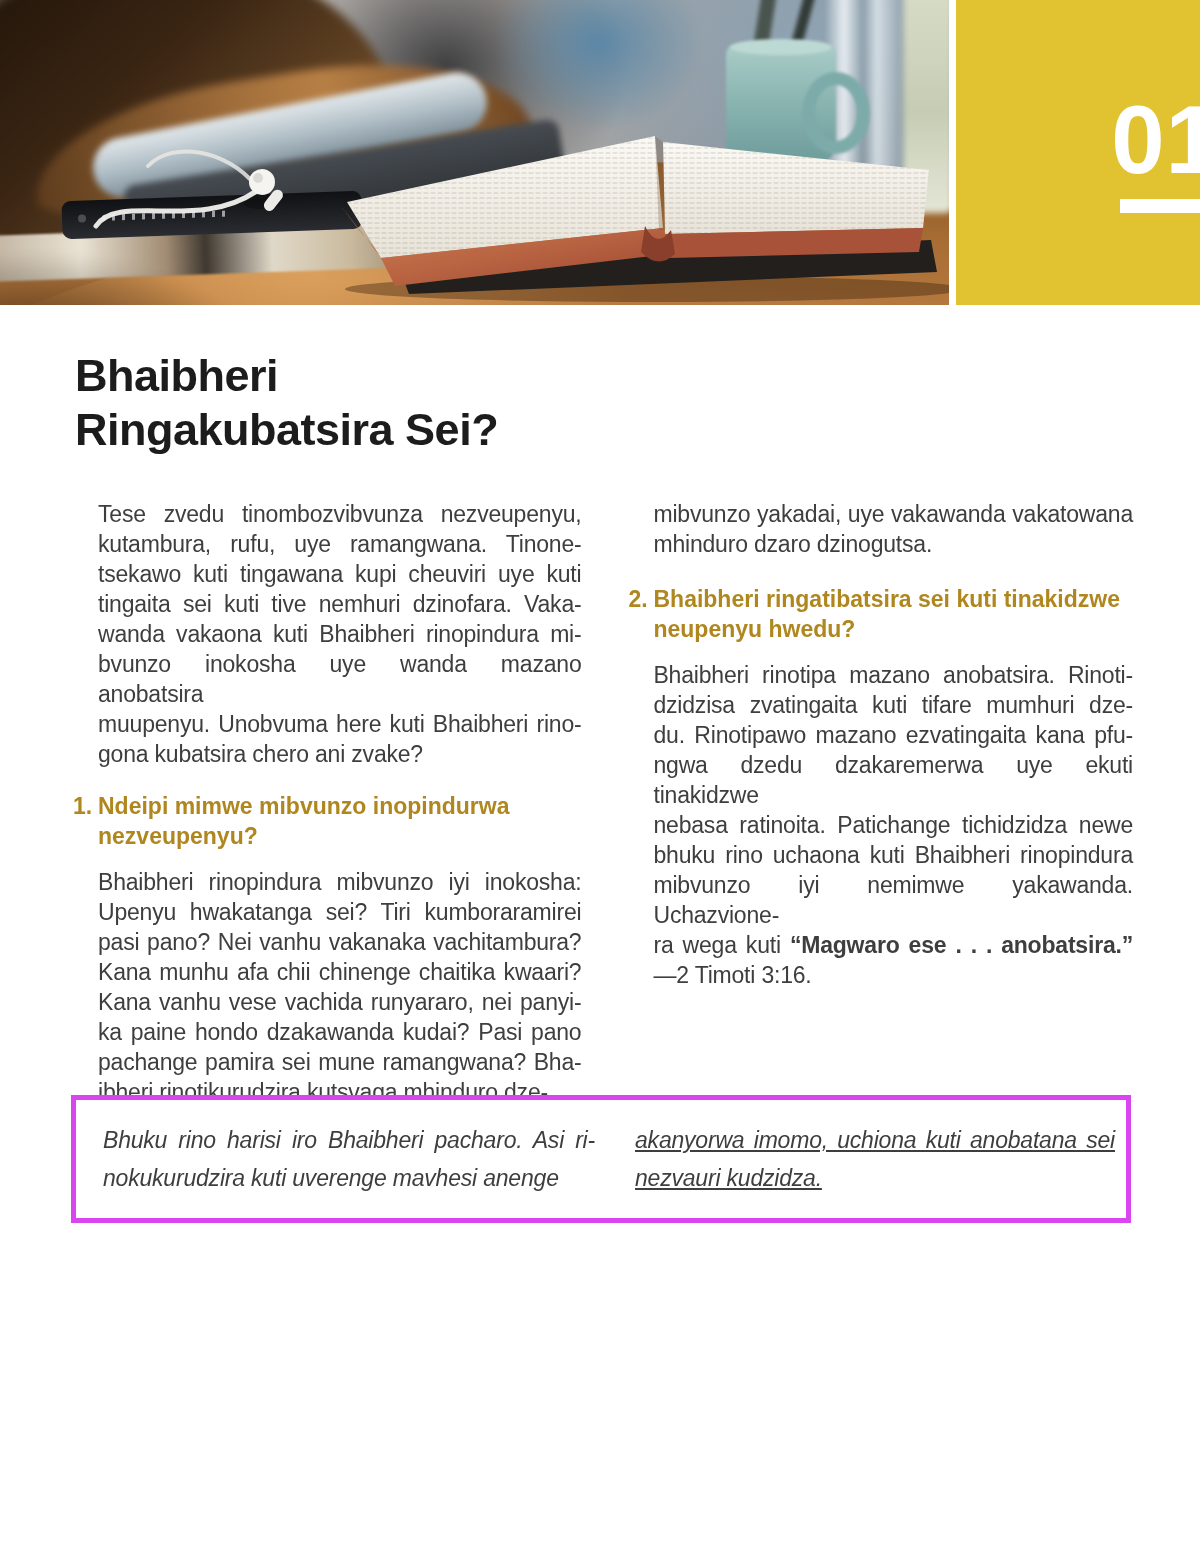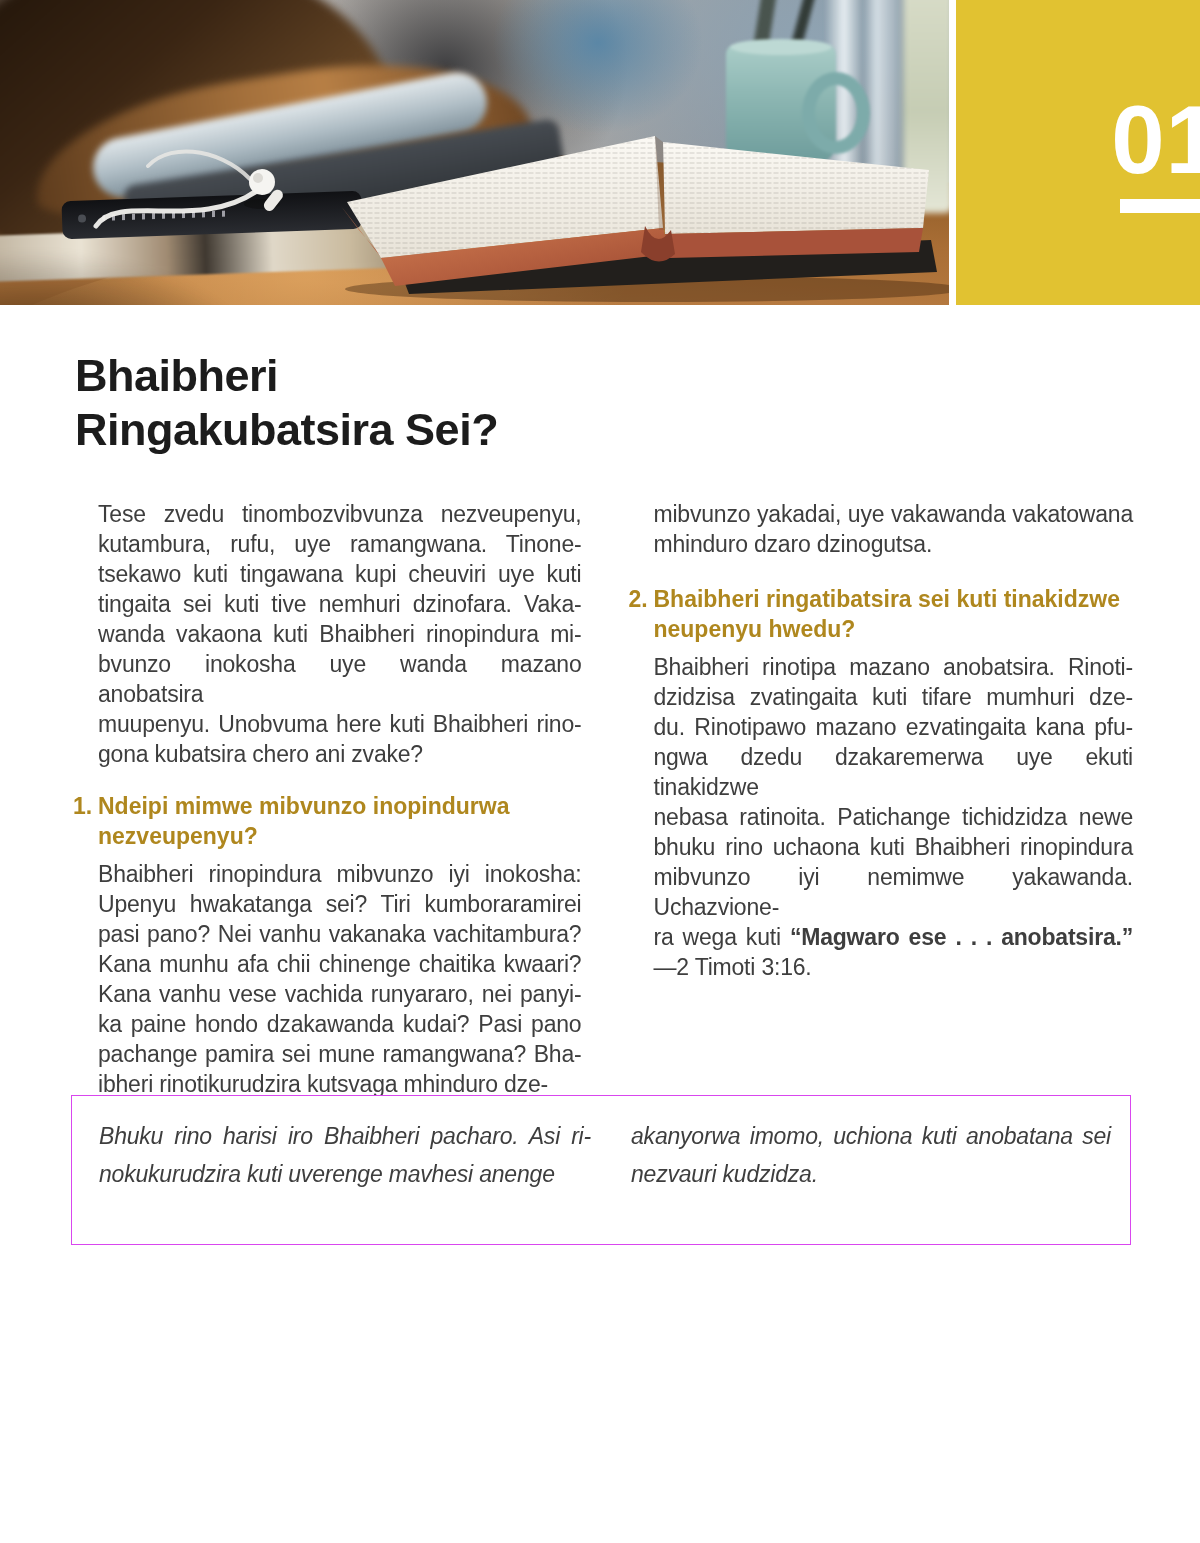--- a/index.html
+++ b/index.html
@@ -69,28 +69,28 @@
 
   
   .columns { position:absolute; left:98px; top:499px; width:1035px; display:flex; gap:72px; }
   .col-left { width:492px; } .col-right { width:488px; }
   .bodypar { font-size:23px; line-height:30px; color:#3e3e3e; letter-spacing:-0.2px; }
   .jline { text-align:justify; text-align-last:justify; }
   .jline.last { text-align-last:left; }
   .subhead { display:flex; margin-left:-25px; font-size:23px; line-height:30px; font-weight:bold; color:#AF871E; }
   .subhead .q-num { width:25px; flex:none; }
   .subhead .jline { text-align:left; text-align-last:left; }
-  .mt-sub { margin-top:22px; } .mt-sub2 { margin-top:25px; } .mt-ans { margin-top:8px; }
-
-  
-  .note-box { position:absolute; left:71px; top:1095px; width:1060px; height:150px; box-sizing:border-box;
-    border:1px solid #d946ef; display:flex; background:#fff; }
+  .mt-sub { margin-top:22px; } .mt-sub2 { margin-top:25px; } .mt-ans { margin-top:16px; }
+
+  
+  .note-box { position:absolute; left:71px; top:1095px; width:1060px; height:128px; box-sizing:border-box;
+    border:5px solid #d946ef; display:flex; background:#fff; }
   .note-col { font-size:23px; line-height:38px; font-style:italic; color:#3e3e3e; letter-spacing:-0.2px; }
   .note-left { margin:21px 0 0 27px; width:492px; }
-  .note-right { margin:21px 2px 0 40px; width:480px; }
+  .note-right { margin:21px 2px 0 40px; width:480px;text-decoration:underline; }
 </style>
 </head>
 <body>
 
 <div class="page">
 
   <div class="photo">
     <div class="wood"></div>
     <div class="front-light"></div>
     <div class="bag"></div>

